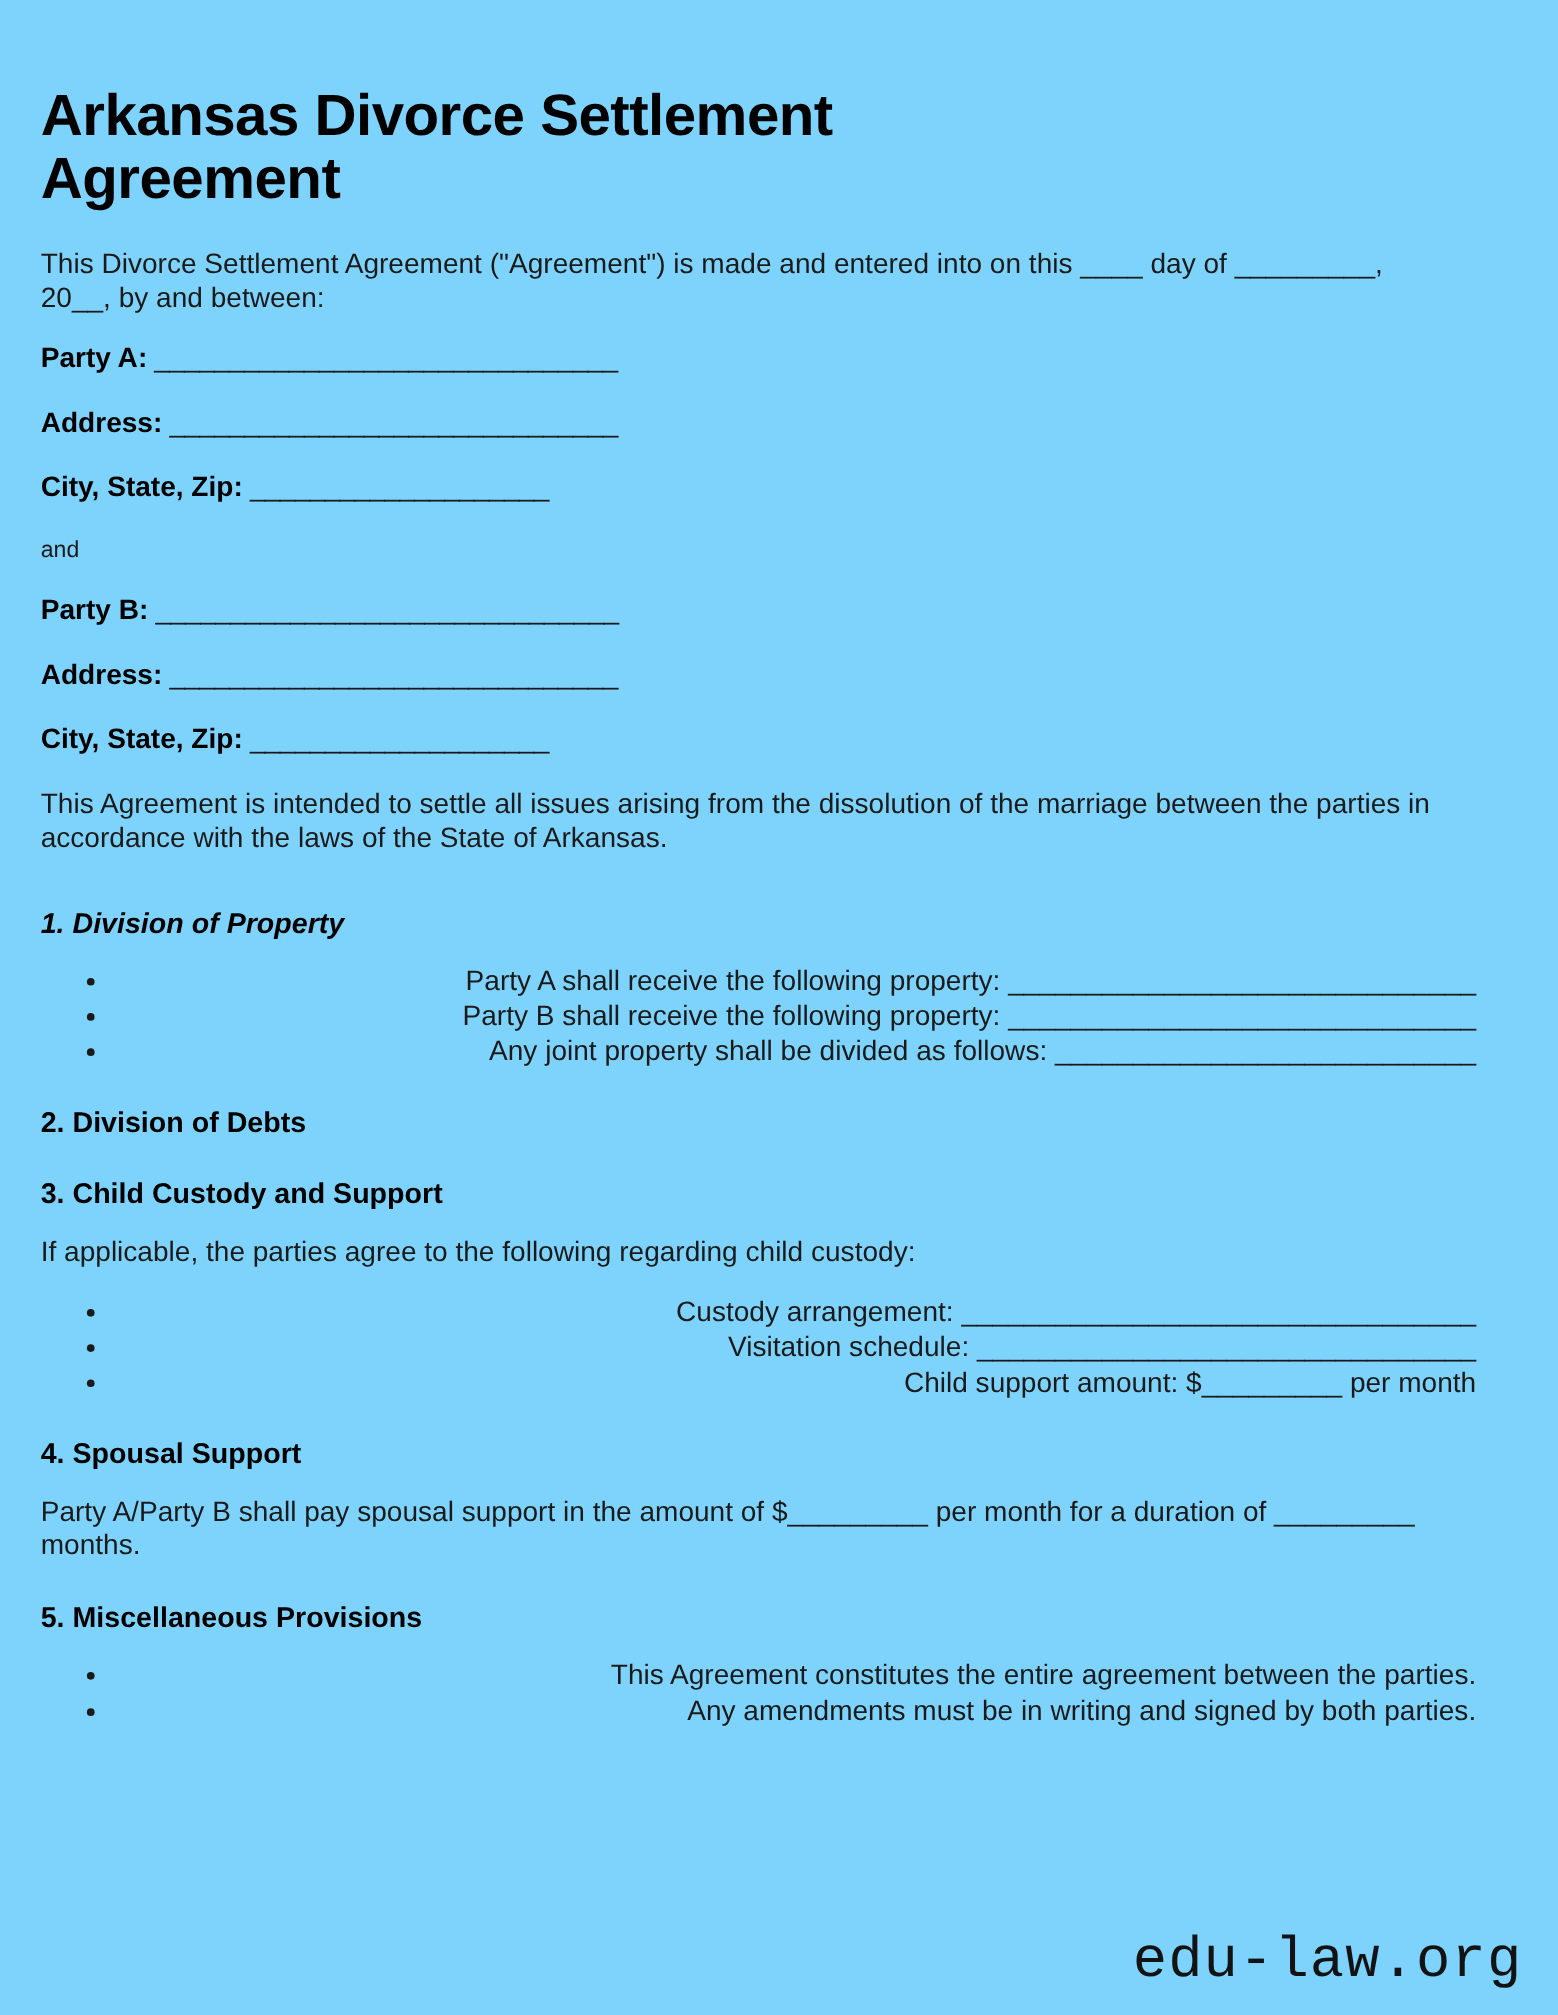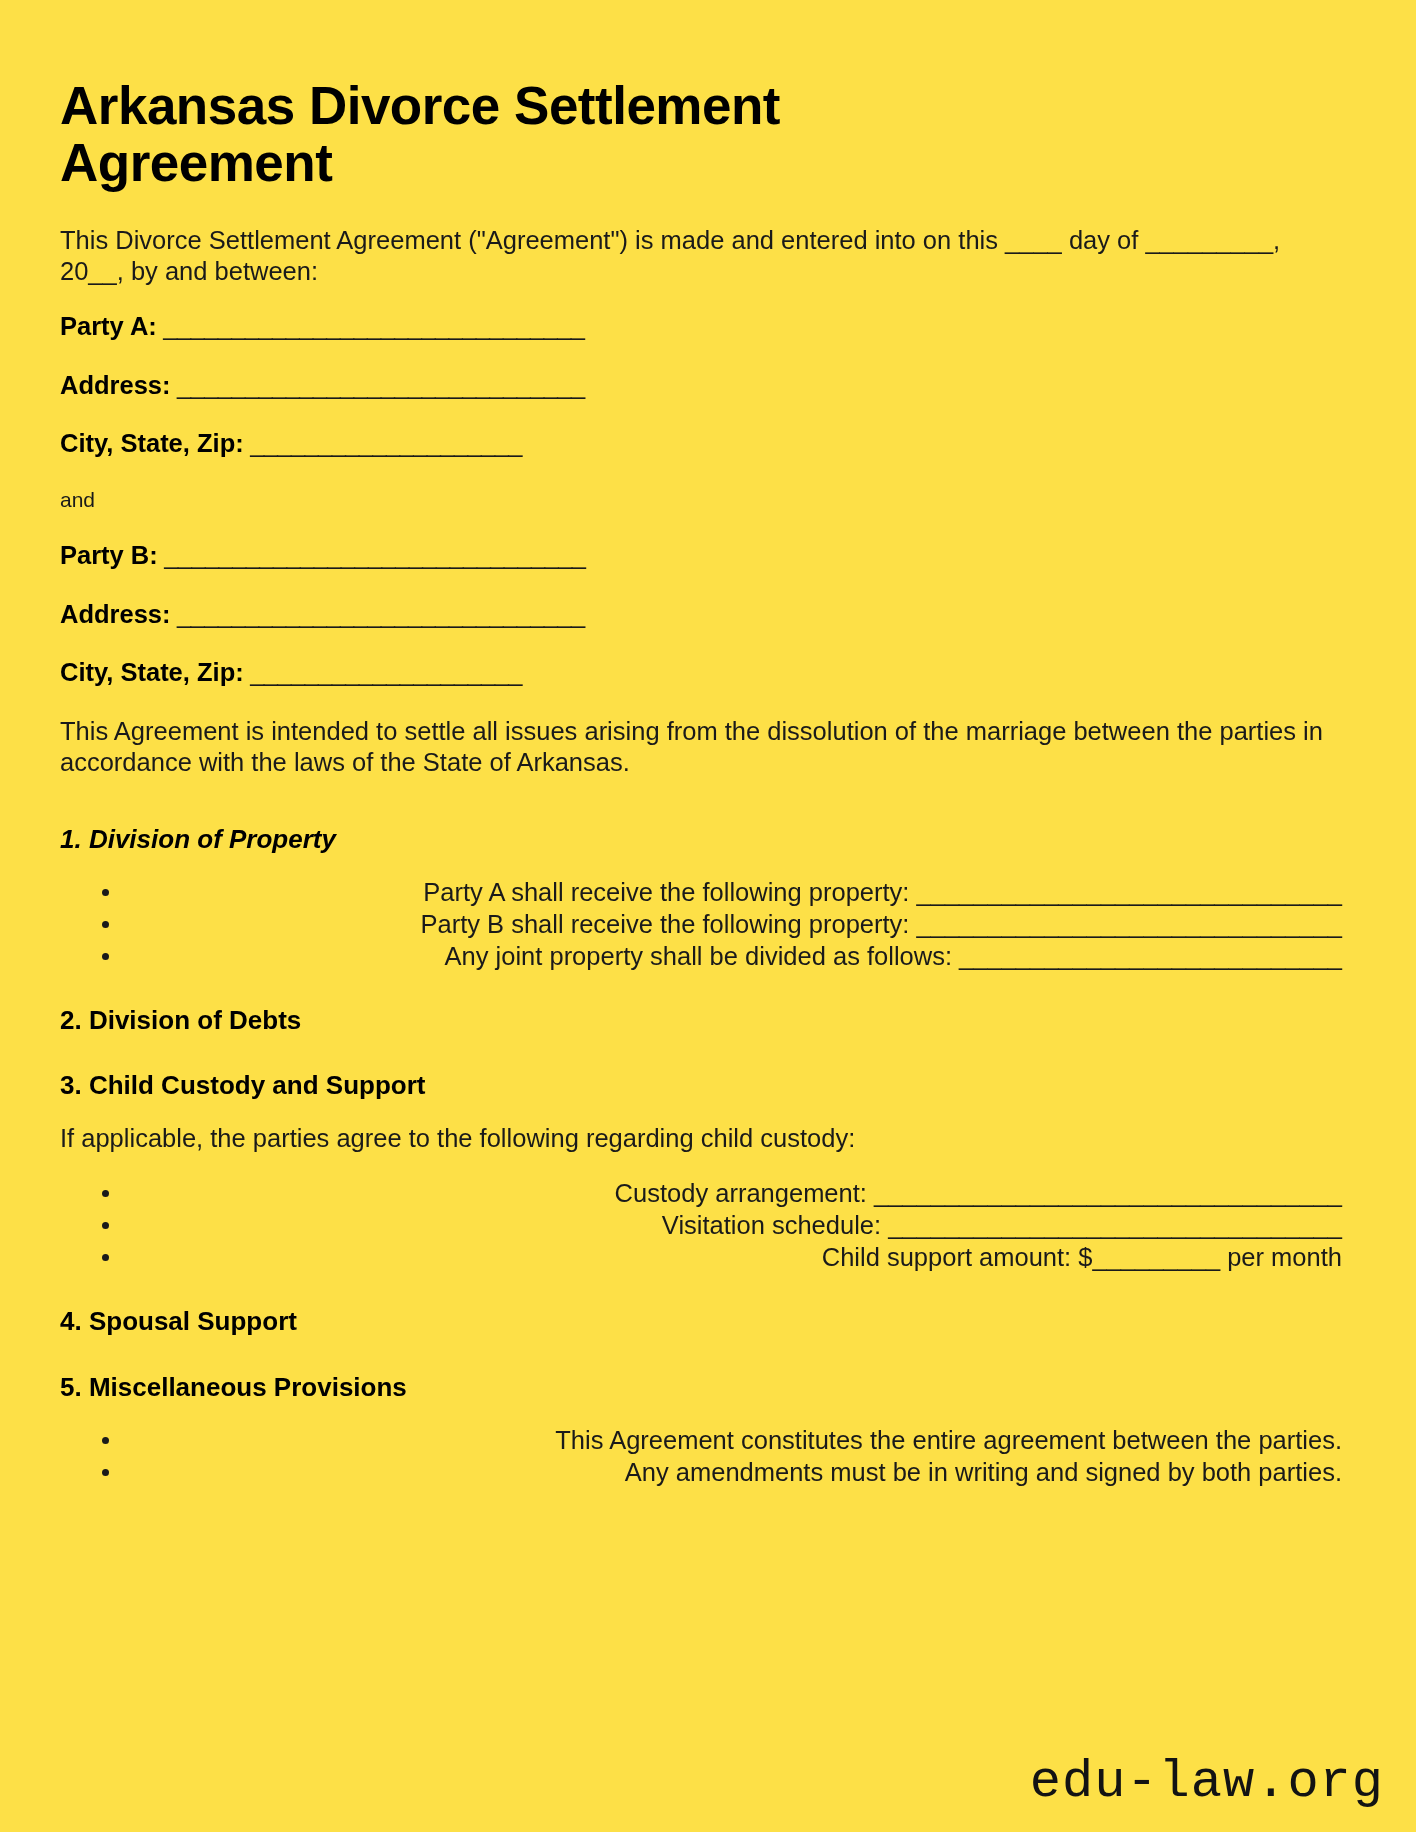--- a/index.html
+++ b/index.html
@@ -14,22 +14,22 @@
     position: relative;
     overflow: hidden;
     font-family: "Liberation Sans", "DejaVu Sans", sans-serif;
     color: #1a1a1a;
     -webkit-font-smoothing: antialiased;
   }
 
   .page {
     position: absolute;
     inset: 0;
-    background: #fde047;
-    padding: 78px 74px 0 60px;
+    background: #7dd3fc;
+    padding: 78px 74px 0 37px;
     box-sizing: border-box;
   }
 
   
   .doc-title {
     font-size: 53px;
     line-height: 1.07;
     font-weight: bold;
     letter-spacing: -0.5px;
     color: #000000;
@@ -168,20 +168,21 @@
 
   <h2 class="section-heading">3. Child Custody and Support</h2>
   <p class="para">If applicable, the parties agree to the following regarding child custody:</p>
   <ul class="bullets">
     <li>Custody arrangement: _________________________________</li>
     <li>Visitation schedule: ________________________________</li>
     <li>Child support amount: $_________ per month</li>
   </ul>
 
   <h2 class="section-heading">4. Spousal Support</h2>
+  <p class="para">Party A/Party B shall pay spousal support in the amount of $_________ per month for a duration of _________ months.</p>
 
   <h2 class="section-heading">5. Miscellaneous Provisions</h2>
   <ul class="bullets">
     <li>This Agreement constitutes the entire agreement between the parties.</li>
     <li>Any amendments must be in writing and signed by both parties.</li>
   </ul>
 
 </div>
 
 <div class="watermark">edu-law.org</div>

